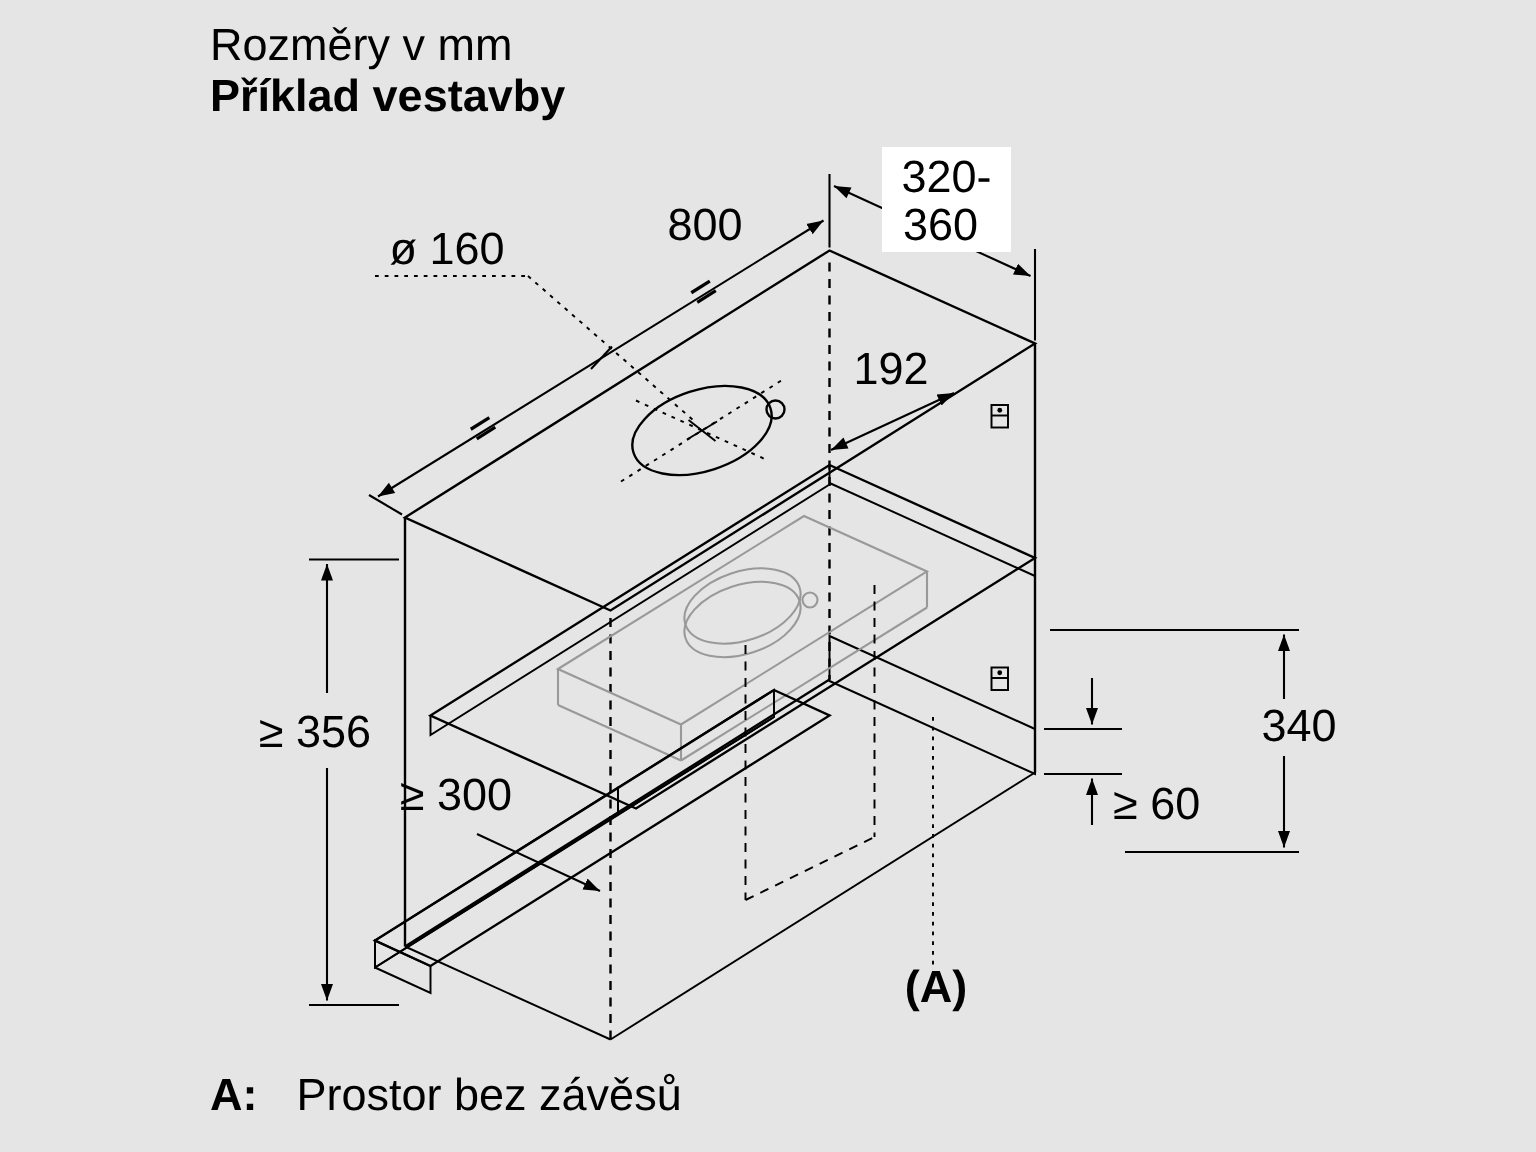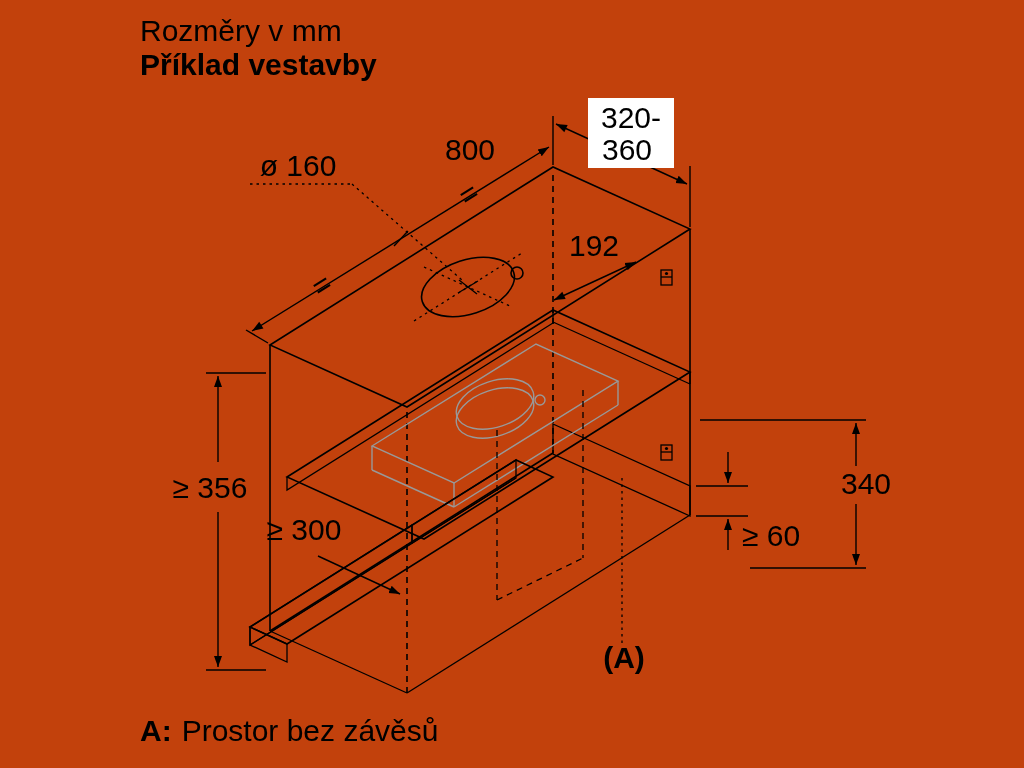--- a/index.html
+++ b/index.html
@@ -1,22 +1,22 @@
 <!DOCTYPE html>
 <html><head>
 <meta charset="utf-8">
 <style>
   html,body{margin:0;padding:0;background:#fff;}
-  .page{position:relative;width:1024px;height:768px;background:#c2410c;overflow:hidden;
+  .page{position:relative;width:1024px;height:768px;background:#e5e5e5;overflow:hidden;
         font-family:"Liberation Sans",sans-serif;color:#000;}
   .title{position:absolute;left:140px;top:14px;font-size:30px;line-height:34px;}
   .title .b{font-weight:bold;text-align:right;}
   .caption{position:absolute;left:140px;top:714px;font-size:30px;}
   .caption .b{font-weight:bold;}
-  .caption .t{margin-left:10px;}
+  .caption .t{margin-left:26px;}
   svg{position:absolute;left:0;top:0;}
   svg text{font-family:"Liberation Sans",sans-serif;font-size:30px;fill:#000;}
   .ln{stroke:#000;stroke-width:1.6;fill:none;}
   .thin{stroke:#000;stroke-width:1.3;fill:none;}
   .dash{stroke-dasharray:6,5;}
   .dot{stroke-dasharray:2.5,4;stroke-width:1.3;}
   .gray{stroke:#999;stroke-width:1.4;fill:none;}
   .dim{stroke:#000;stroke-width:1.4;fill:none;}
 </style>
 </head>

